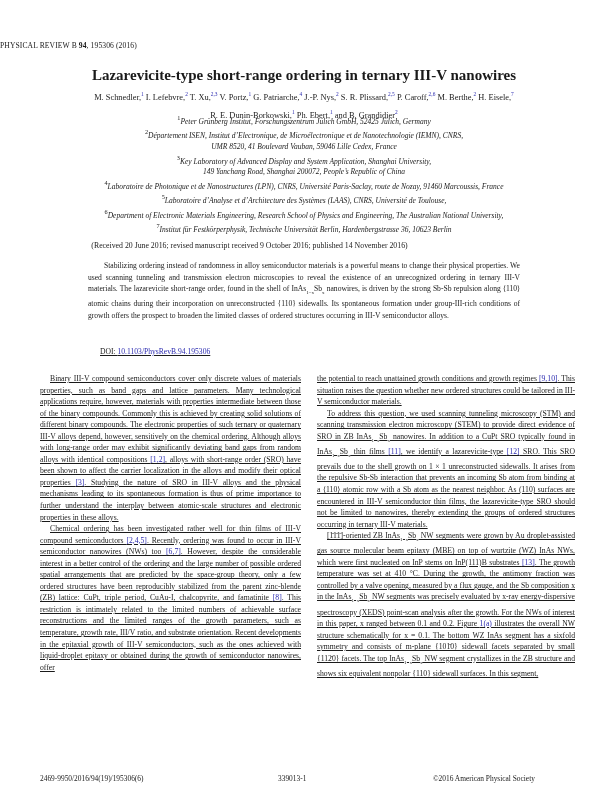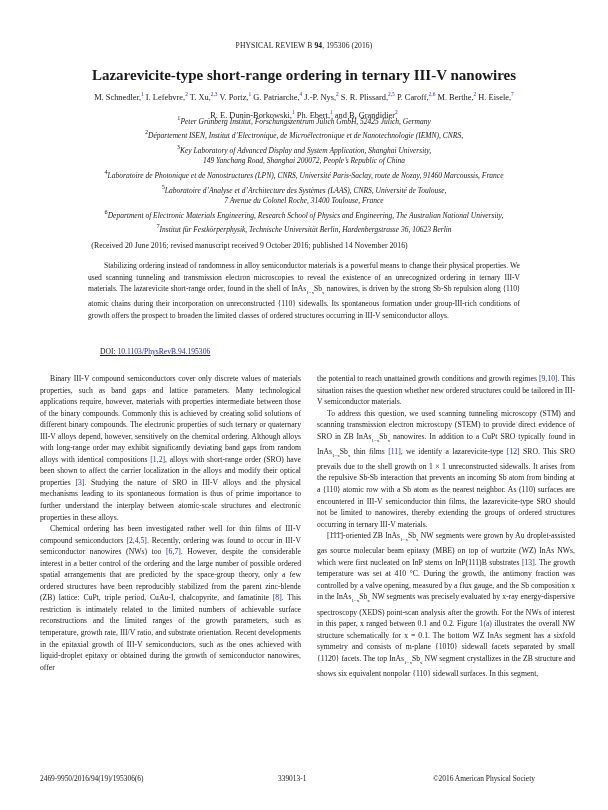--- a/index.html
+++ b/index.html
@@ -1,35 +1,35 @@
 <!DOCTYPE html>
 <html><head>
 <meta charset="utf-8">
 <style>
   html, body { margin: 0; padding: 0; background: #ffffff; }
   body { width: 608px; height: 810px; position: relative; overflow: hidden;
          font-family: "Liberation Serif", "DejaVu Serif", serif; color: #1a1a1a; }
-  .running-head { position: absolute; top: 41px; left: 0; width: 608px; text-align: center;
+  .running-head { position: absolute; top: 41px; left: 0; width: 608px; 
                   font-size: 7.6px; letter-spacing: 0.1px; }
   .running-head b { font-weight: bold; }
   .title { position: absolute; top: 67px; left: 0; width: 608px; text-align: center;
            font-size: 15px; font-weight: bold; }
   .authors { position: absolute; top: 87px; left: 40px; width: 528px; text-align: center;
              font-size: 8.4px; line-height: 14px; }
   .authors sup, .affil sup { font-size: 5.4px; color: #2a2ab0; }
   .affils { position: absolute; top: 113px; left: 20px; width: 568px; text-align: center;
             font-style: italic; font-size: 7.5px; line-height: 10.9px; }
   .affil-line { display: block; white-space: nowrap; }
   .received { position: absolute; top: 241px; left: 0; width: 499px; text-align: center;
               font-size: 7.8px; }
   .abstract { position: absolute; top: 260px; left: 88px; width: 432px; font-size: 7.6px;
               line-height: 11.6px; text-align: justify; text-indent: 16px; }
   .doi { position: absolute; top: 347px; left: 100px; font-size: 7.6px; text-decoration: underline; }
   .doi .doi-link { color: #2a2ab0; }
-  .col { position: absolute; font-size: 7.7px; line-height: 11.55px; text-align: justify; }
+  .col { position: absolute; font-size: 7.7px; line-height: 11.55px; text-align: justify; text-decoration: underline; }
   .col-left { top: 373px; left: 40px; width: 261px; }
   .col-right { top: 373px; left: 317px; width: 258px; }
   .para { margin: 0; text-indent: 10px; }
   .cite { color: #2a2ab0; }
   .footer { position: absolute; top: 774px; font-size: 7.4px; }
   .footer-left { left: 40px; }
   .footer-center { left: 278px; }
   .footer-right { left: 433px; }
   sub.s { font-size: 5px; }
 </style>
@@ -38,25 +38,25 @@
 
 <div class="running-head"><span>PHYSICAL REVIEW B</span> <b>94</b><span>, 195306 (2016)</span></div>
 
 <div class="title">Lazarevicite-type short-range ordering in ternary III-V nanowires</div>
 
 <div class="authors" id="authors"><span>M. Schnedler,</span><sup>1</sup> <span>I. Lefebvre,</span><sup>2</sup> <span>T. Xu,</span><sup>2,3</sup> <span>V. Portz,</span><sup>1</sup> <span>G. Patriarche,</span><sup>4</sup> <span>J.-P. Nys,</span><sup>2</sup> <span>S. R. Plissard,</span><sup>2,5</sup> <span>P. Caroff,</span><sup>2,6</sup> <span>M. Berthe,</span><sup>2</sup> <span>H. Eisele,</span><sup>7</sup><br><span>R. E. Dunin-Borkowski,</span><sup>1</sup> <span>Ph. Ebert,</span><sup>1</sup> <span>and B. Grandidier</span><sup>2</sup></div>
 
 <div class="affils" id="affils">
     <span class="affil-line"><sup style="color: rgb(26, 26, 26); font-style: normal;">1</sup>Peter Grünberg Institut, Forschungszentrum Jülich GmbH, 52425 Jülich, Germany</span>
     <span class="affil-line"><sup style="color: rgb(26, 26, 26); font-style: normal;">2</sup>Département ISEN, Institut d’Electronique, de Microélectronique et de Nanotechnologie (IEMN), CNRS,</span>
+    <span class="affil-line">UMR 8520, 41 Boulevard Vauban, 59046 Lille Cedex, France</span>
     <span class="affil-line"><sup style="color: rgb(26, 26, 26); font-style: normal;">3</sup>Key Laboratory of Advanced Display and System Application, Shanghai University,</span>
     <span class="affil-line">149 Yanchang Road, Shanghai 200072, People’s Republic of China</span>
     <span class="affil-line"><sup style="color: rgb(26, 26, 26); font-style: normal;">4</sup>Laboratoire de Photonique et de Nanostructures (LPN), CNRS, Université Paris-Saclay, route de Nozay, 91460 Marcoussis, France</span>
     <span class="affil-line"><sup style="color: rgb(26, 26, 26); font-style: normal;">5</sup>Laboratoire d’Analyse et d’Architecture des Systèmes (LAAS), CNRS, Université de Toulouse,</span>
-    <span class="affil-line">7 Avenue du Colonel Roche, 31400 Toulouse, France</span>
     <span class="affil-line"><sup style="color: rgb(26, 26, 26); font-style: normal;">6</sup>Department of Electronic Materials Engineering, Research School of Physics and Engineering, The Australian National University,</span>
     <span class="affil-line"><sup style="color: rgb(26, 26, 26); font-style: normal;">7</sup>Institut für Festkörperphysik, Technische Universität Berlin, Hardenbergstrasse 36, 10623 Berlin</span>
   </div>
 
 <div class="received">(Received 20 June 2016; revised manuscript received 9 October 2016; published 14 November 2016)</div>
 
 <div class="abstract"><span>Stabilizing ordering instead of randomness in alloy semiconductor materials is a powerful means to change their physical properties. We used scanning tunneling and transmission electron microscopies to reveal the existence of an unrecognized ordering in ternary III-V materials. The lazarevicite short-range order, found in the shell of InAs</span><sub class="s">1−x</sub><span>Sb</span><sub class="s">x</sub><span> nanowires, is driven by the strong Sb-Sb repulsion along ⟨110⟩ atomic chains during their incorporation on unreconstructed {110} sidewalls. Its spontaneous formation under group-III-rich conditions of growth offers the prospect to broaden the limited classes of ordered structures occurring in III-V semiconductor alloys.</span></div>
 
 <div class="doi"><span>DOI: </span><span class="doi-link">10.1103/PhysRevB.94.195306</span></div>
 

